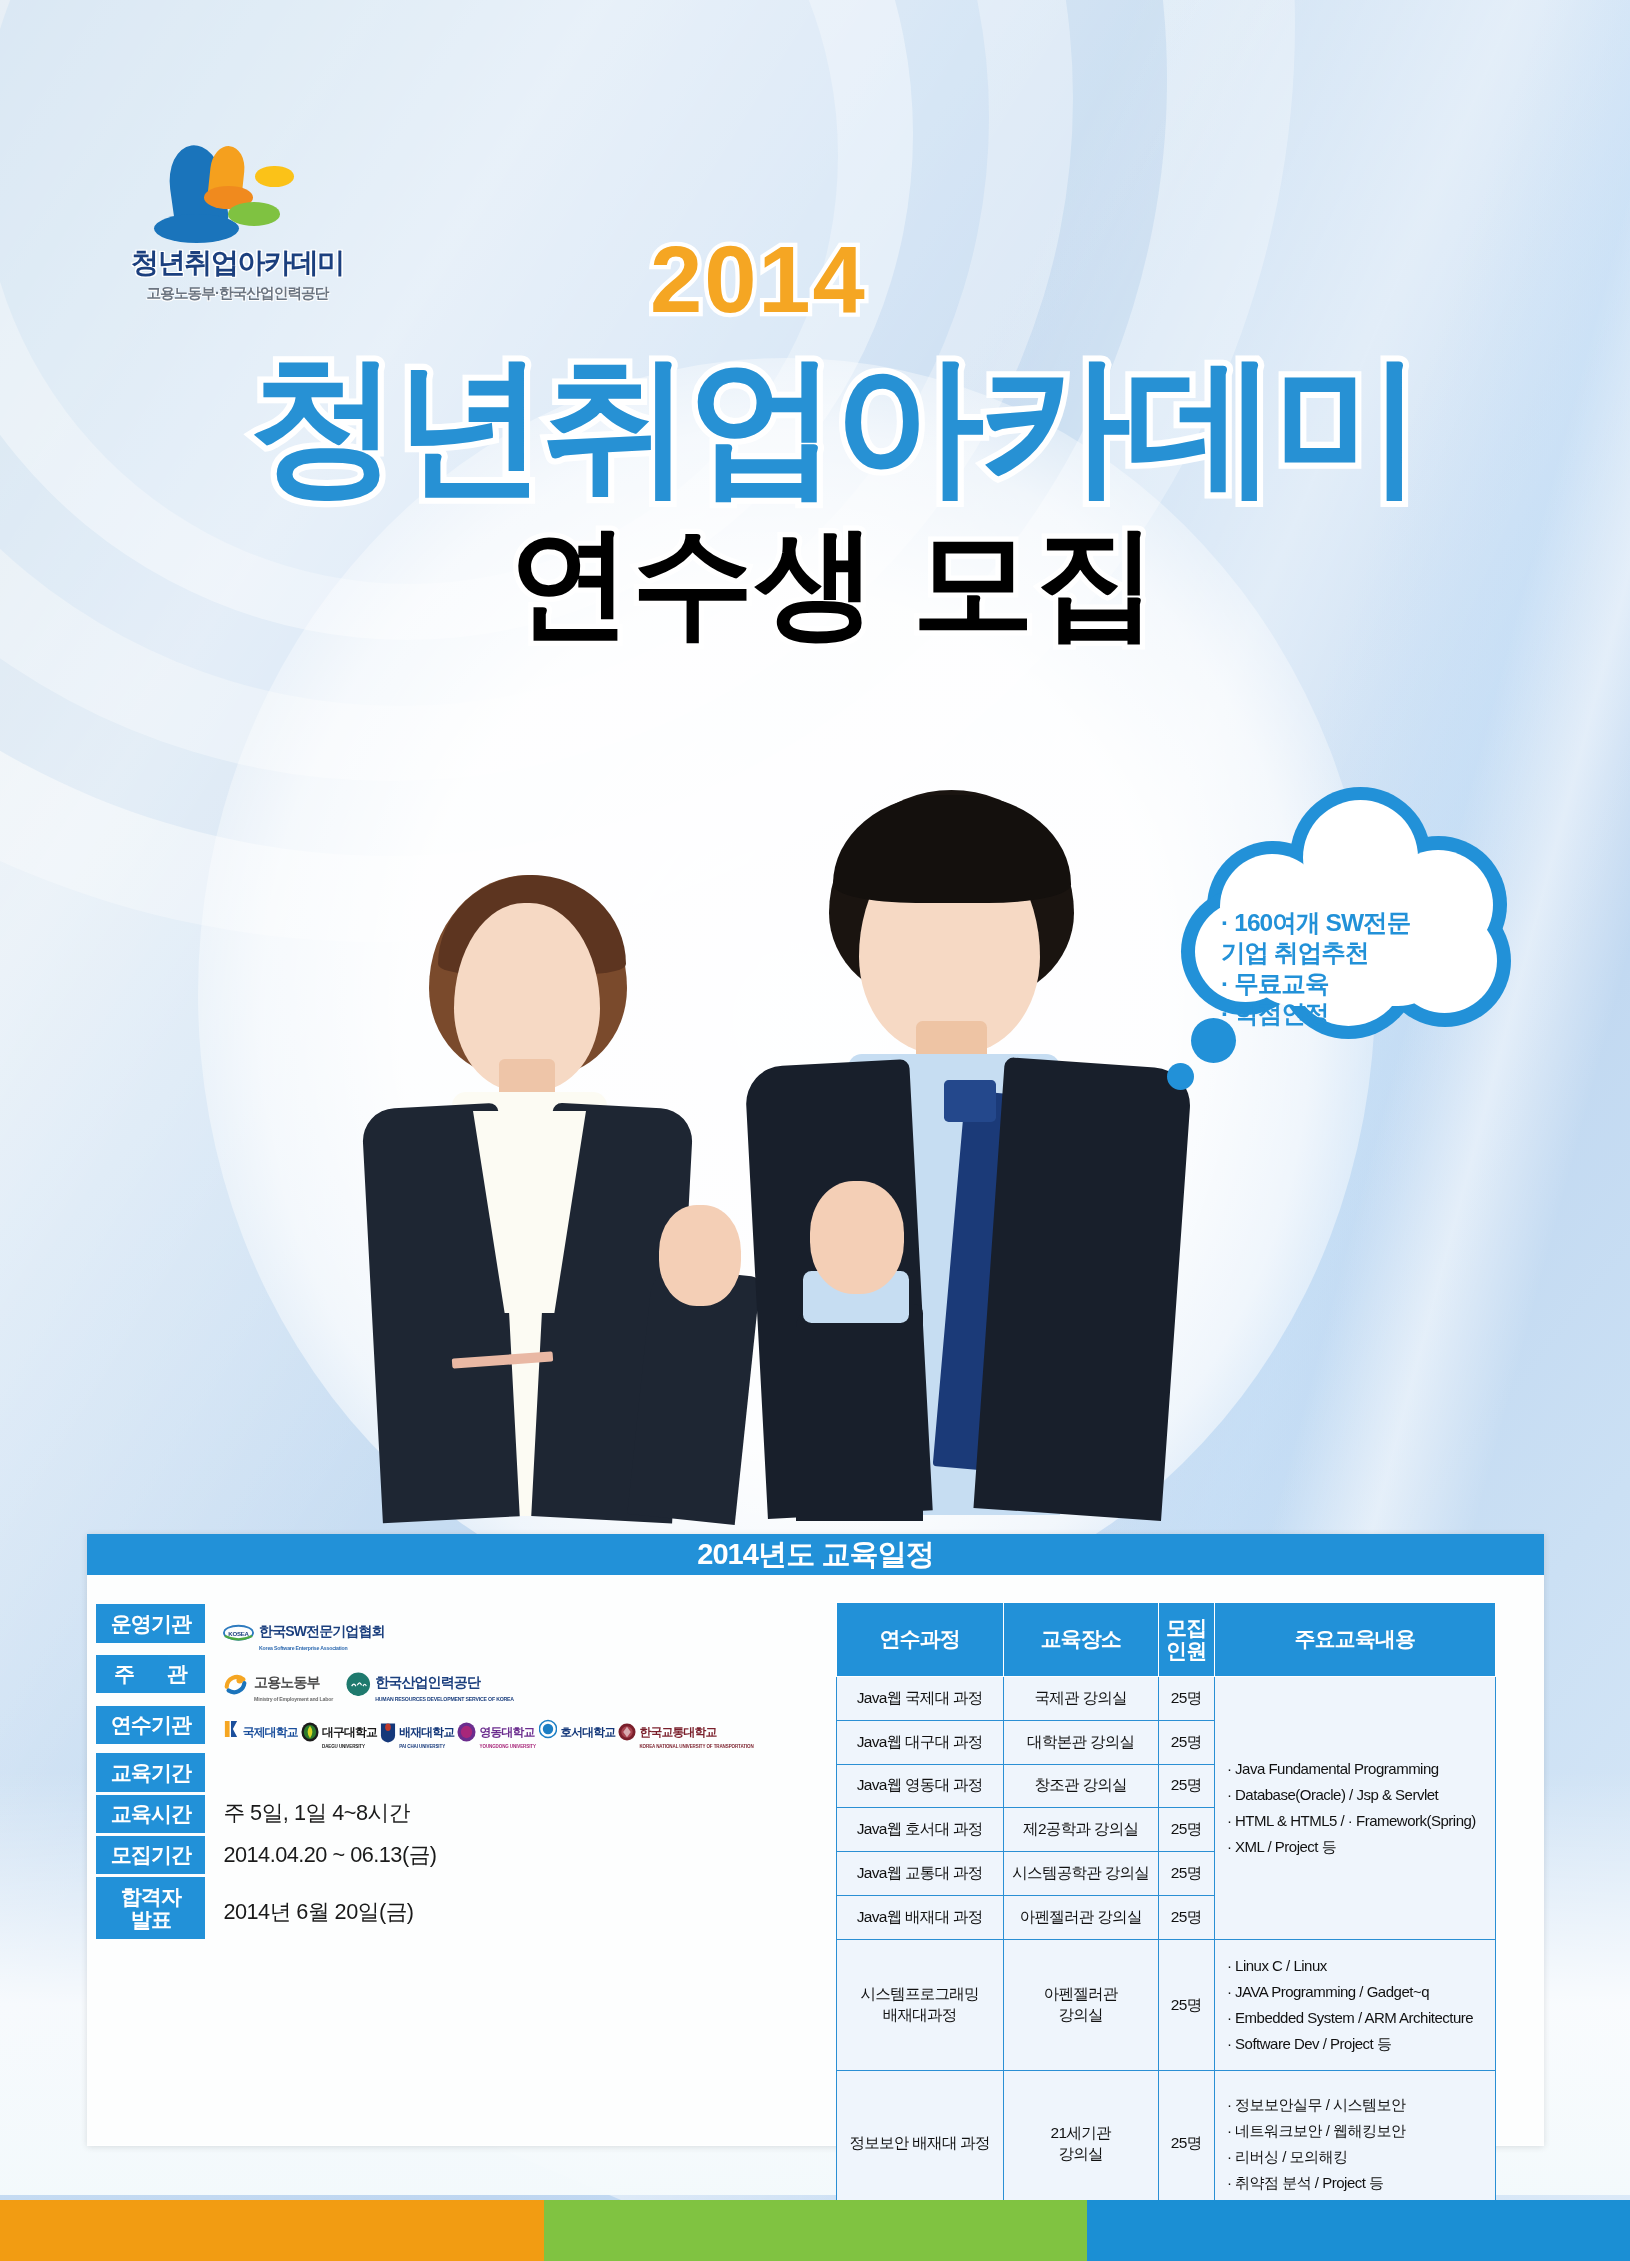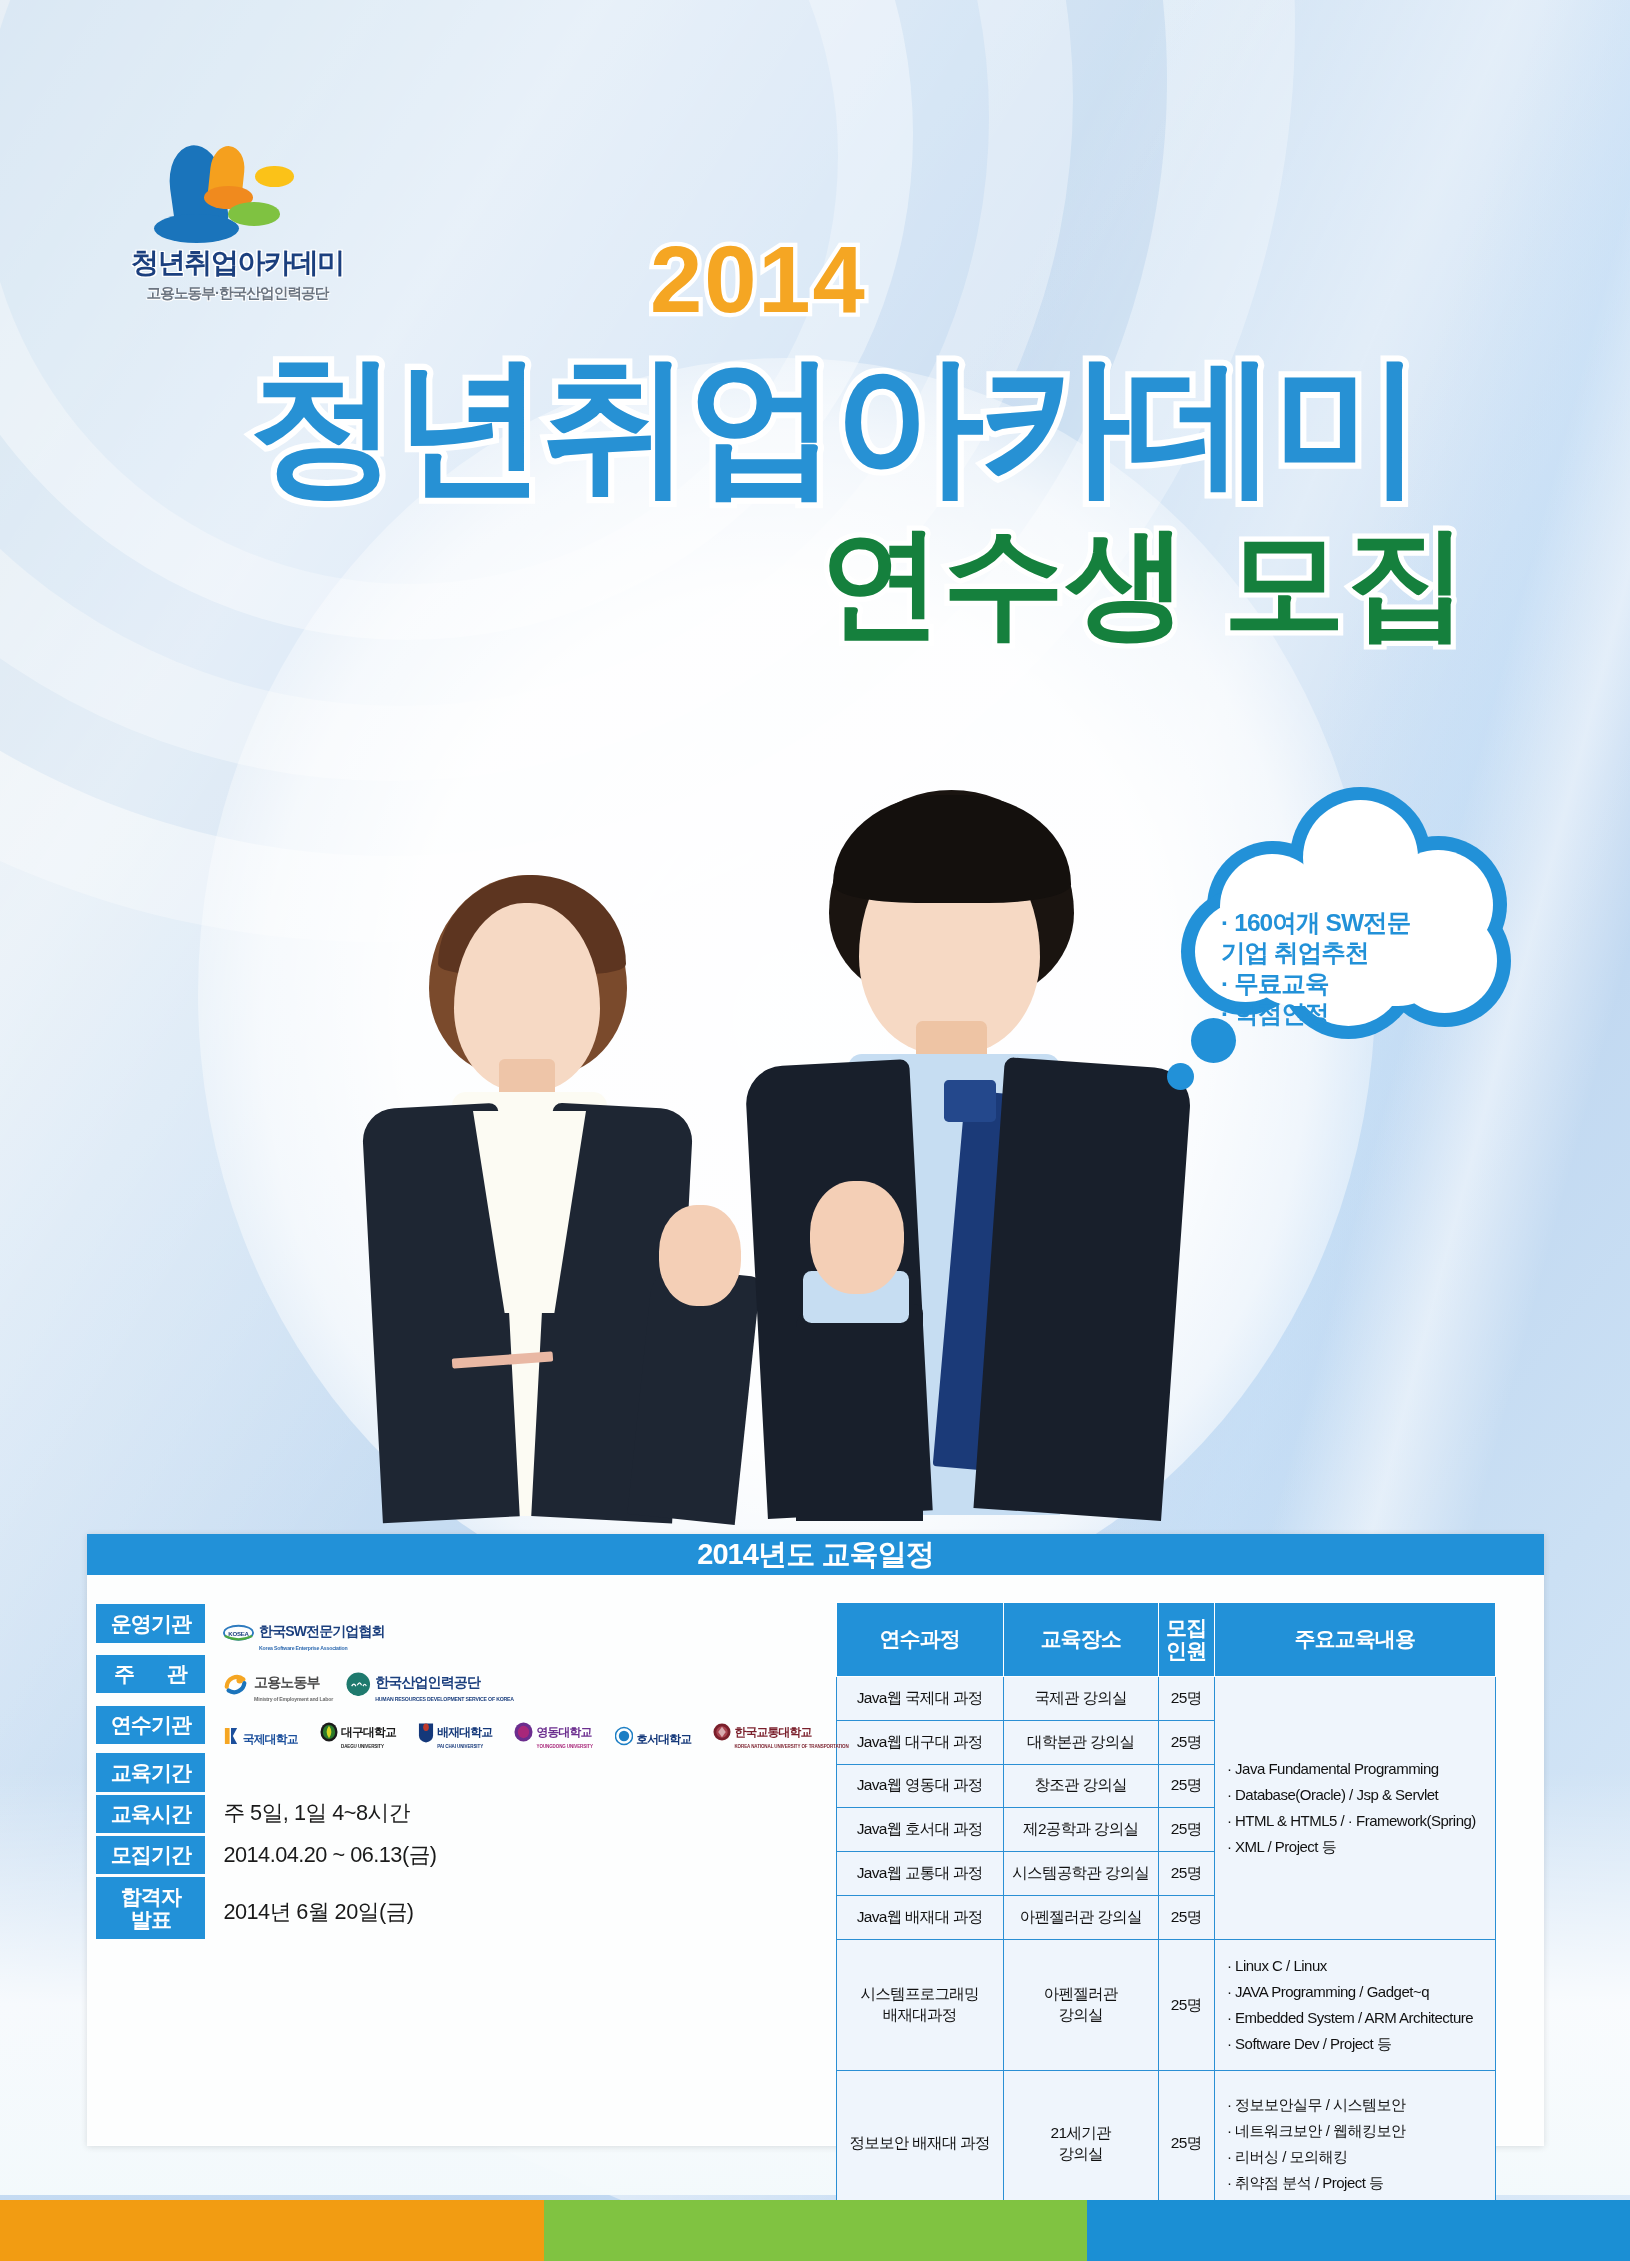--- a/index.html
+++ b/index.html
@@ -51,22 +51,22 @@
   .logo-sub{font-size:14.6px;font-weight:bold;color:#6b7480;letter-spacing:-0.9px;margin-top:1.4px;
     text-shadow:0.9px 0.9px 0 #fff,-0.9px 0.9px 0 #fff;}
 
   
   #year{position:absolute;left:650px;top:226px;font-size:94px;font-weight:bold;
     color:#f5a623;letter-spacing:1.9px;
     -webkit-text-stroke:8.5px #ffffff;paint-order:stroke fill;}
   #t1{position:absolute;left:198px;top:348px;width:1271px;text-align:center;
     font-size:151px;font-weight:bold;color:#2791d4;letter-spacing:-4.7px;line-height:1.02;
     -webkit-text-stroke:12.2px #ffffff;paint-order:stroke fill;}
-  #t2{position:absolute;left:198px;top:518px;width:1271px;text-align:right;
-    font-size:122px;font-weight:bold;color:#15803d;letter-spacing:0.9px;line-height:1.05;
+  #t2{position:absolute;left:198px;top:518px;width:1271px;text-align:center;
+    font-size:122px;font-weight:bold;color:#000000;letter-spacing:0.9px;line-height:1.05;
     -webkit-text-stroke:10.4px #ffffff;paint-order:stroke fill;}
 
   
   #photo{position:absolute;left:358px;top:734px;width:894px;height:800px;}
   .fig{position:absolute;}
   .head{position:absolute;border-radius:48% 48% 44% 44%/56% 56% 44% 44%;background:#f6d9c4;}
   .hair{position:absolute;background:#2a1d18;}
   .fist{position:absolute;border-radius:46%;background:#f4cfb6;}
   .tie{position:absolute;background:#1b3a78;}
 
@@ -131,21 +131,21 @@
   .val{flex:1;padding-left:18px;padding-top:3.8px;font-size:21.7px;color:#1a1a1a;letter-spacing:-0.5px;line-height:1.35;}
   .val .line{white-space:nowrap;}
   .val.small{font-size:18px;}
 
   
   .logo-row{display:flex;align-items:center;gap:13px;flex-wrap:nowrap;padding-top:6.6px;}
   .org{display:flex;align-items:center;gap:4.7px;white-space:nowrap;}
   .org .mk{flex:0 0 auto;border-radius:50%;display:block;}
   .org .nm{font-size:14px;font-weight:bold;letter-spacing:-0.9px;line-height:1.0;}
   .org .en{font-size:5.2px;font-weight:bold;letter-spacing:-0.2px;display:block;margin-top:1.4px;}
-  .uni-row{display:flex;align-items:flex-end;gap:22px;padding-top:4.7px;}
+  .uni-row{display:flex;align-items:flex-start;gap:3px;padding-top:4.7px;}
   .uni{display:flex;align-items:center;gap:3.3px;white-space:nowrap;}
   .uni .sh{flex:0 0 auto;}
   .uni .nm{font-size:11.8px;font-weight:bold;letter-spacing:-0.8px;line-height:1;}
   .uni .en{font-size:4.5px;font-weight:bold;letter-spacing:-0.1px;display:block;margin-top:0.9px;}
 
   
   #tablewrap{flex:1;padding:27px 21.7px 0 4.7px;}
   table.sched{border-collapse:collapse;width:659px;table-layout:fixed;}
   table.sched th{background:#2291d8;color:#fff;font-size:21px;font-weight:bold;
     letter-spacing:-0.9px;height:71px;border:1.4px solid #ffffff;line-height:1.05;}

